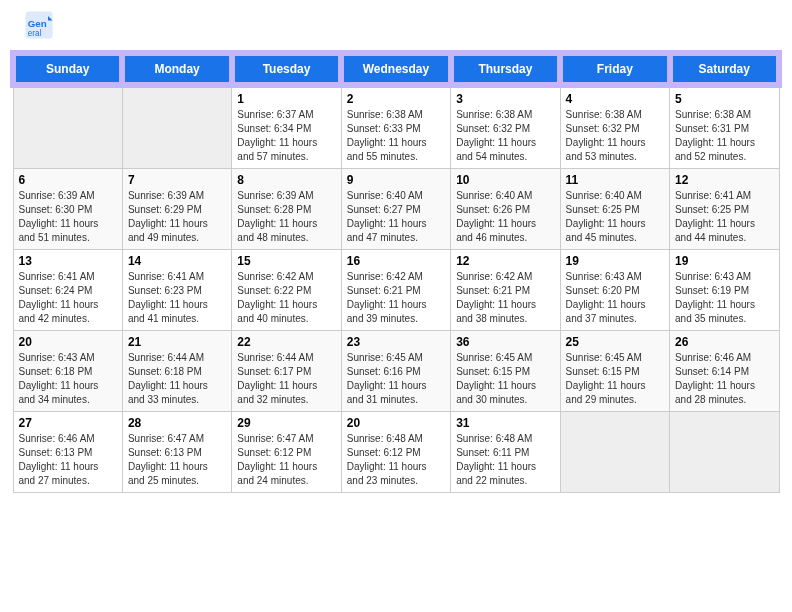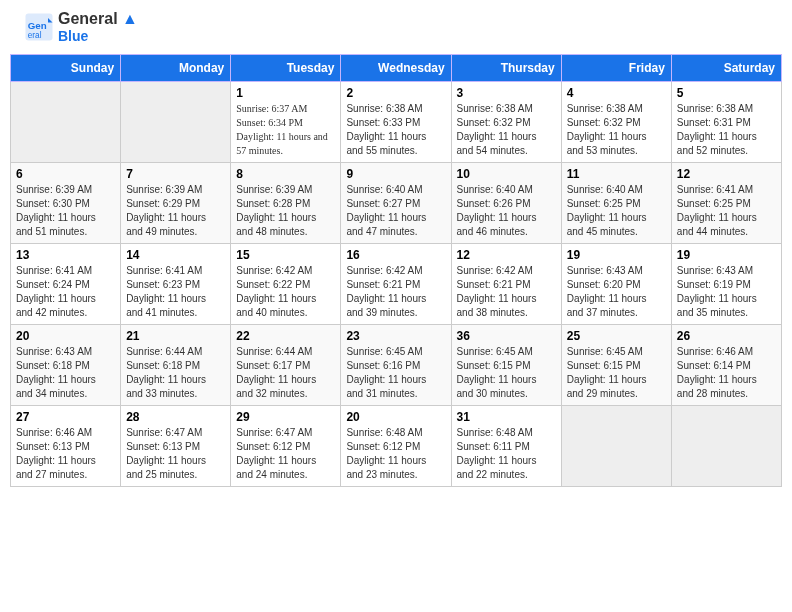--- a/index.html
+++ b/index.html
@@ -39,25 +39,25 @@
       color: #555;
     }
     .calendar {
       width: 100%;
       border-collapse: collapse;
       font-size: 11px;
     }
     .calendar th {
       background: #1a73e8;
       color: #fff;
-      text-align: right;
+      text-align: center;
       padding: 6px 6px;
       font-size: 12px;
       font-weight: bold;
-      border: 1px solid #c4b5fd;
+      border: 6px solid #c4b5fd;
     }
     .calendar td {
       border: 1px solid #ccc;
       vertical-align: top;
       padding: 4px 5px;
       width: 108px;
       min-height: 75px;
       height: 80px;
     }
     .calendar td.empty {
@@ -87,26 +87,20 @@
 <body>
 
 <div class="header">
   <div class="logo">
     <svg class="logo-icon" viewBox="0 0 40 40">
       <rect x="2" y="2" width="36" height="36" rx="4" fill="#1a73e8" opacity="0.15"></rect>
       <text x="5" y="22" font-size="13" font-weight="bold" fill="#1a73e8">Gen</text>
       <text x="5" y="34" font-size="11" fill="#1a73e8">eral</text>
       <polygon points="32,8 38,14 32,14" fill="#1a73e8"></polygon>
     </svg>
-    <div>
-      <div style="font-size:16px;font-weight:bold;color:#333;">General
-        <span style="color:#1a73e8;">▲</span>
-      </div>
-      <div style="font-size:14px;color:#1a73e8;font-weight:bold;">Blue</div>
-    </div>
   </div>
   <div class="title-block">
     <div class="month-title"></div>
     <div class="location"></div>
   </div>
 </div>
 
 <table class="calendar">
   <thead>
     <tr id="weekday-header">
@@ -118,21 +112,21 @@
         <th>Friday</th>
         <th>Saturday</th>
       </tr>
   </thead>
   <tbody id="calendar-body">
       <tr class="row-white row-white">
         <td class="empty"></td>
         <td class="empty"></td>
         <td>
           <div class="day-num">1</div>
-          <div class="day-info" style="white-space: pre-line; font-family: Liberation Serif, serif;">Sunrise: 6:37 AM
+          <div class="day-info" style="white-space: pre-line;">Sunrise: 6:37 AM
 Sunset: 6:34 PM
 Daylight: 11 hours and 57 minutes.</div>
         </td>
         <td>
           <div class="day-num">2</div>
           <div class="day-info" style="white-space: pre-line;">Sunrise: 6:38 AM
 Sunset: 6:33 PM
 Daylight: 11 hours and 55 minutes.</div>
         </td>
         <td>

